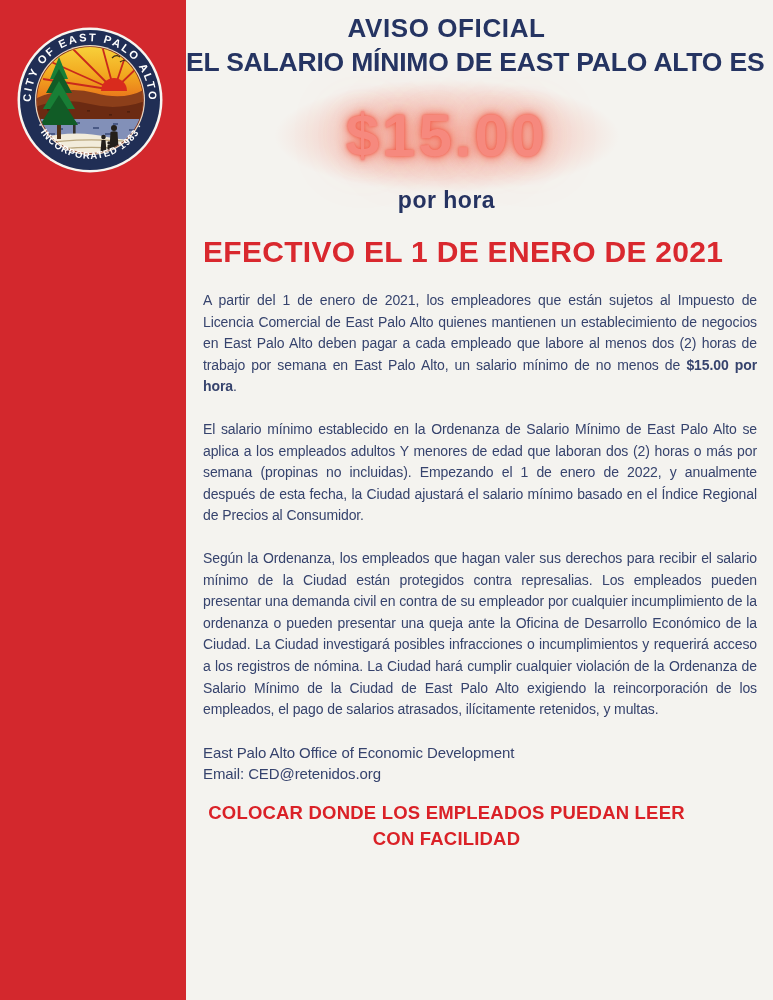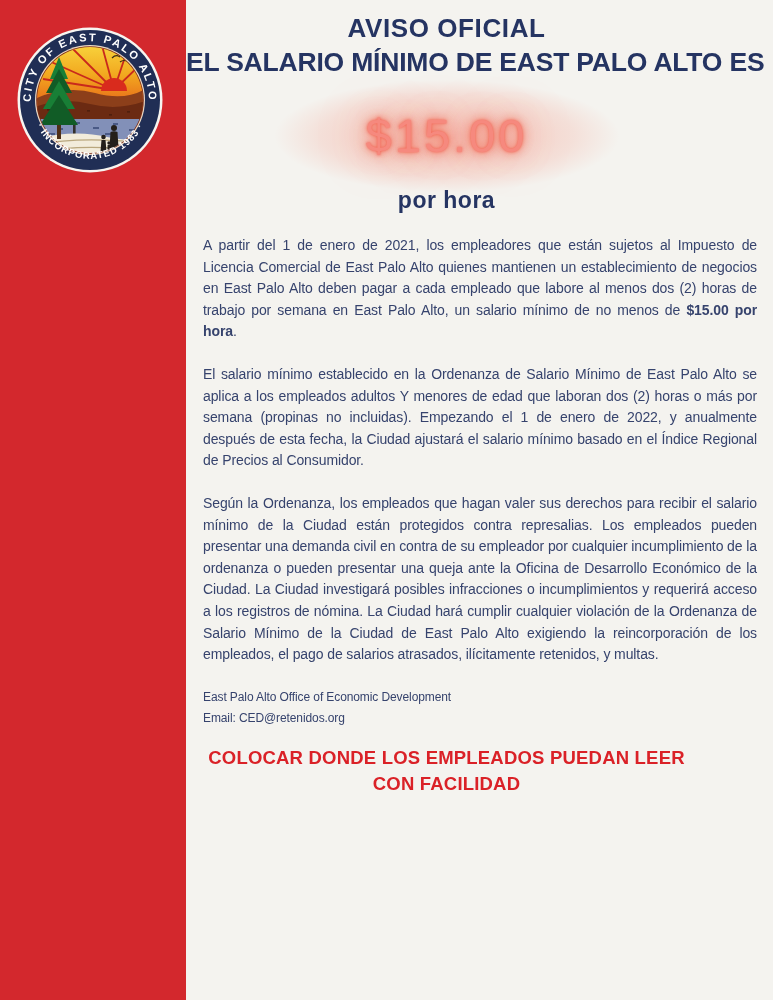--- a/index.html
+++ b/index.html
@@ -27,21 +27,21 @@
     font-size:26.5px; letter-spacing:-0.2px; white-space:nowrap;
   }
   .amount-wrap { position:relative; margin-top:8px; height:100px; }
   .amount-glow {
     position:absolute; left:50%; top:50%; width:460px; height:150px;
     transform:translate(-50%,-50%);
     background:radial-gradient(closest-side, rgba(246,110,85,0.38), rgba(246,110,85,0.14) 55%, rgba(246,110,85,0) 75%);
     pointer-events:none;
   }
   .amount {
-    position:relative; font-size:47px; font-weight:normal; letter-spacing:3px;
+    position:relative; font-size:60px; font-weight:bold; letter-spacing:3px;
     line-height:100px; color:#f6897e;
     text-shadow:
       0 0 3px #f2604d,
       0 0 10px rgba(242,85,62,0.85),
       0 0 26px rgba(243,95,70,0.55),
       0 0 55px rgba(245,110,85,0.35);
   }
   .unit { margin-top:1px; color:#253462; font-weight:bold; font-size:23px; letter-spacing:0.5px; }
 
   .effective {
@@ -51,21 +51,21 @@
 
   .para {
     margin:21px 16px 0 17px; color:#36436d;
     font-size:14px; line-height:21.6px; text-align:justify;
     letter-spacing:-0.1px;
   }
   .para b { font-weight:bold; }
 
   .contact {
     margin:21px 16px 0 17px; color:#36436d;
-    font-size:12px; line-height:21.6px; letter-spacing:-0.1px;
+    font-size:15px; line-height:21.6px; letter-spacing:-0.1px;
   }
 
   .footer {
     margin-top:15px; color:#da2127; font-weight:bold;
     font-size:18.5px; line-height:26px; letter-spacing:0.2px;
   }
 </style>
 </head>
 <body>
 
@@ -168,20 +168,21 @@
     <div class="centered">
       <div class="kicker">AVISO OFICIAL</div>
       <div class="headline">EL SALARIO MÍNIMO DE EAST PALO ALTO ES</div>
       <div class="amount-wrap">
         <div class="amount-glow"></div>
         <div class="amount">$15.00</div>
       </div>
       <div class="unit">por hora</div>
     </div>
 
+    <div class="effective">EFECTIVO EL 1 DE ENERO DE 2021</div>
 
     <p class="para"><span>A partir del 1 de enero de 2021, los empleadores que están sujetos al Impuesto de Licencia Comercial de East Palo Alto quienes mantienen un establecimiento de negocios en East Palo Alto deben pagar a cada empleado que labore al menos dos (2) horas de trabajo por semana en East Palo Alto, un salario mínimo de no menos de </span><b>$15.00 por hora</b><span>.</span></p>
 
     <p class="para">El salario mínimo establecido en la Ordenanza de Salario Mínimo de East Palo Alto se aplica a los empleados adultos Y menores de edad que laboran dos (2) horas o más por semana (propinas no incluidas). Empezando el 1 de enero de 2022, y anualmente después de esta fecha, la Ciudad ajustará el salario mínimo basado en el Índice Regional de Precios al Consumidor.</p>
 
     <p class="para">Según la Ordenanza, los empleados que hagan valer sus derechos para recibir el salario mínimo de la Ciudad están protegidos contra represalias. Los empleados pueden presentar una demanda civil en contra de su empleador por cualquier incumplimiento de la ordenanza o pueden presentar una queja ante la Oficina de Desarrollo Económico de la Ciudad. La Ciudad investigará posibles infracciones o incumplimientos y requerirá acceso a los registros de nómina. La Ciudad hará cumplir cualquier violación de la Ordenanza de Salario Mínimo de la Ciudad de East Palo Alto exigiendo la reincorporación de los empleados, el pago de salarios atrasados, ilícitamente retenidos, y multas.</p>
 
 
     <div class="contact">
       <div>East Palo Alto Office of Economic Development</div>

